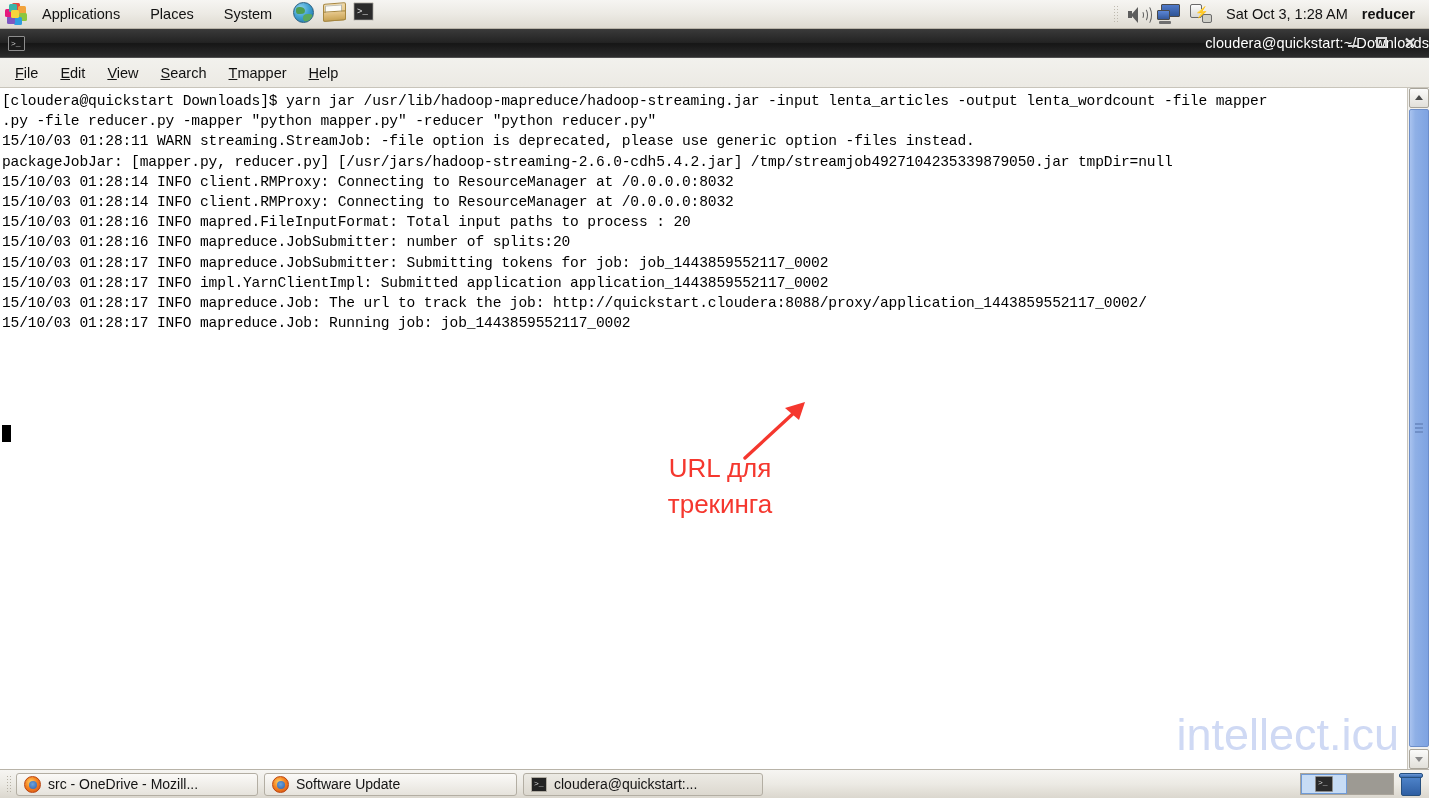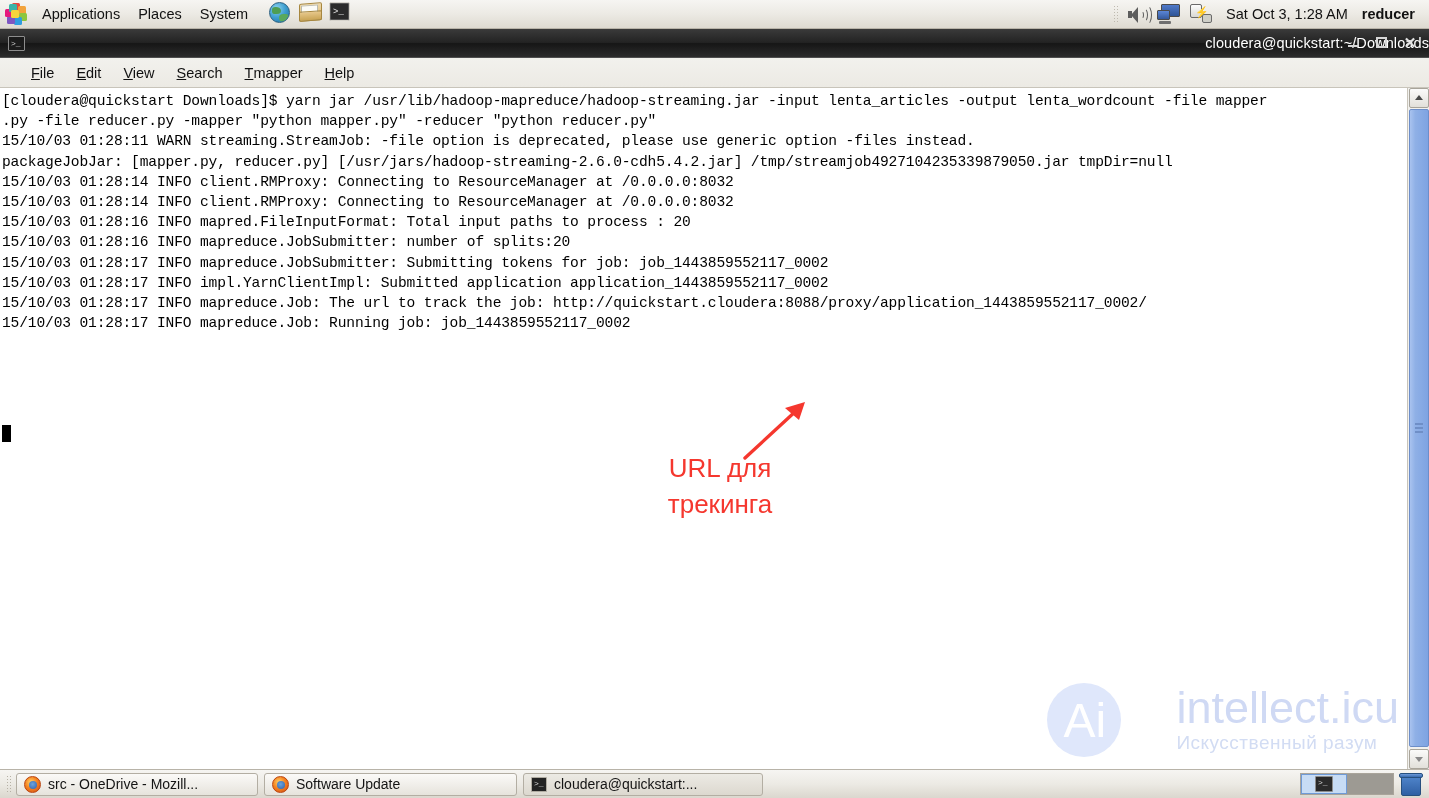--- a/index.html
+++ b/index.html
@@ -26,21 +26,21 @@
     border-bottom: 1px solid #b8b3a8;
     display: flex;
     align-items: center;
     box-sizing: border-box;
     font-size: 14.5px;
     color: #1a1a1a;
   }
   .panel-menu {
     display: flex;
     align-items: center;
-    gap: 0px;
+    gap: 12px;
     padding-left: 4px;
   }
   .panel-menu-item {
     padding: 3px 9px;
     font-size: 14.5px;
     color: #121212;
     white-space: nowrap;
     border-radius: 2px;
   }
   .fedora-logo {
@@ -334,21 +334,21 @@
     text-align: center;
     font-weight: bold;
   }
 
   #menu-bar {
     height: 30px;
     background: linear-gradient(to bottom, #f2f1ed 0%, #eceae4 100%);
     border-bottom: 1px solid #c8c4ba;
     display: flex;
     align-items: center;
-    padding-left: 20px;
+    padding-left: 4px;
     box-sizing: border-box;
   }
   .menu-item {
     padding: 4px 11px;
     font-size: 14.5px;
     color: #111;
     white-space: nowrap;
   }
   .menu-item u { text-decoration: underline; }
 
@@ -731,26 +731,22 @@
         <polygon points="70,4 50,10 64,22" fill="#f5372e"></polygon>
       </svg>
     </div>
 
     <div id="annotation-text">
       <div>URL для</div>
       <div>трекинга</div>
     </div>
 
     <div id="watermark">
-      <div id="wm-logo">
-        <div class="a">Ai</div>
-      </div>
       <div id="wm-text">
         <div id="wm-title">intellect.icu</div>
-        <div id="wm-sub">Искусственный  разум</div>
       </div>
     </div>
 
     <div id="term-scrollbar">
       <div class="sb-btn up">
           <div class="arr"></div>
         </div>
       <div id="sb-thumb">
           <div class="grip"></div>
         </div>

